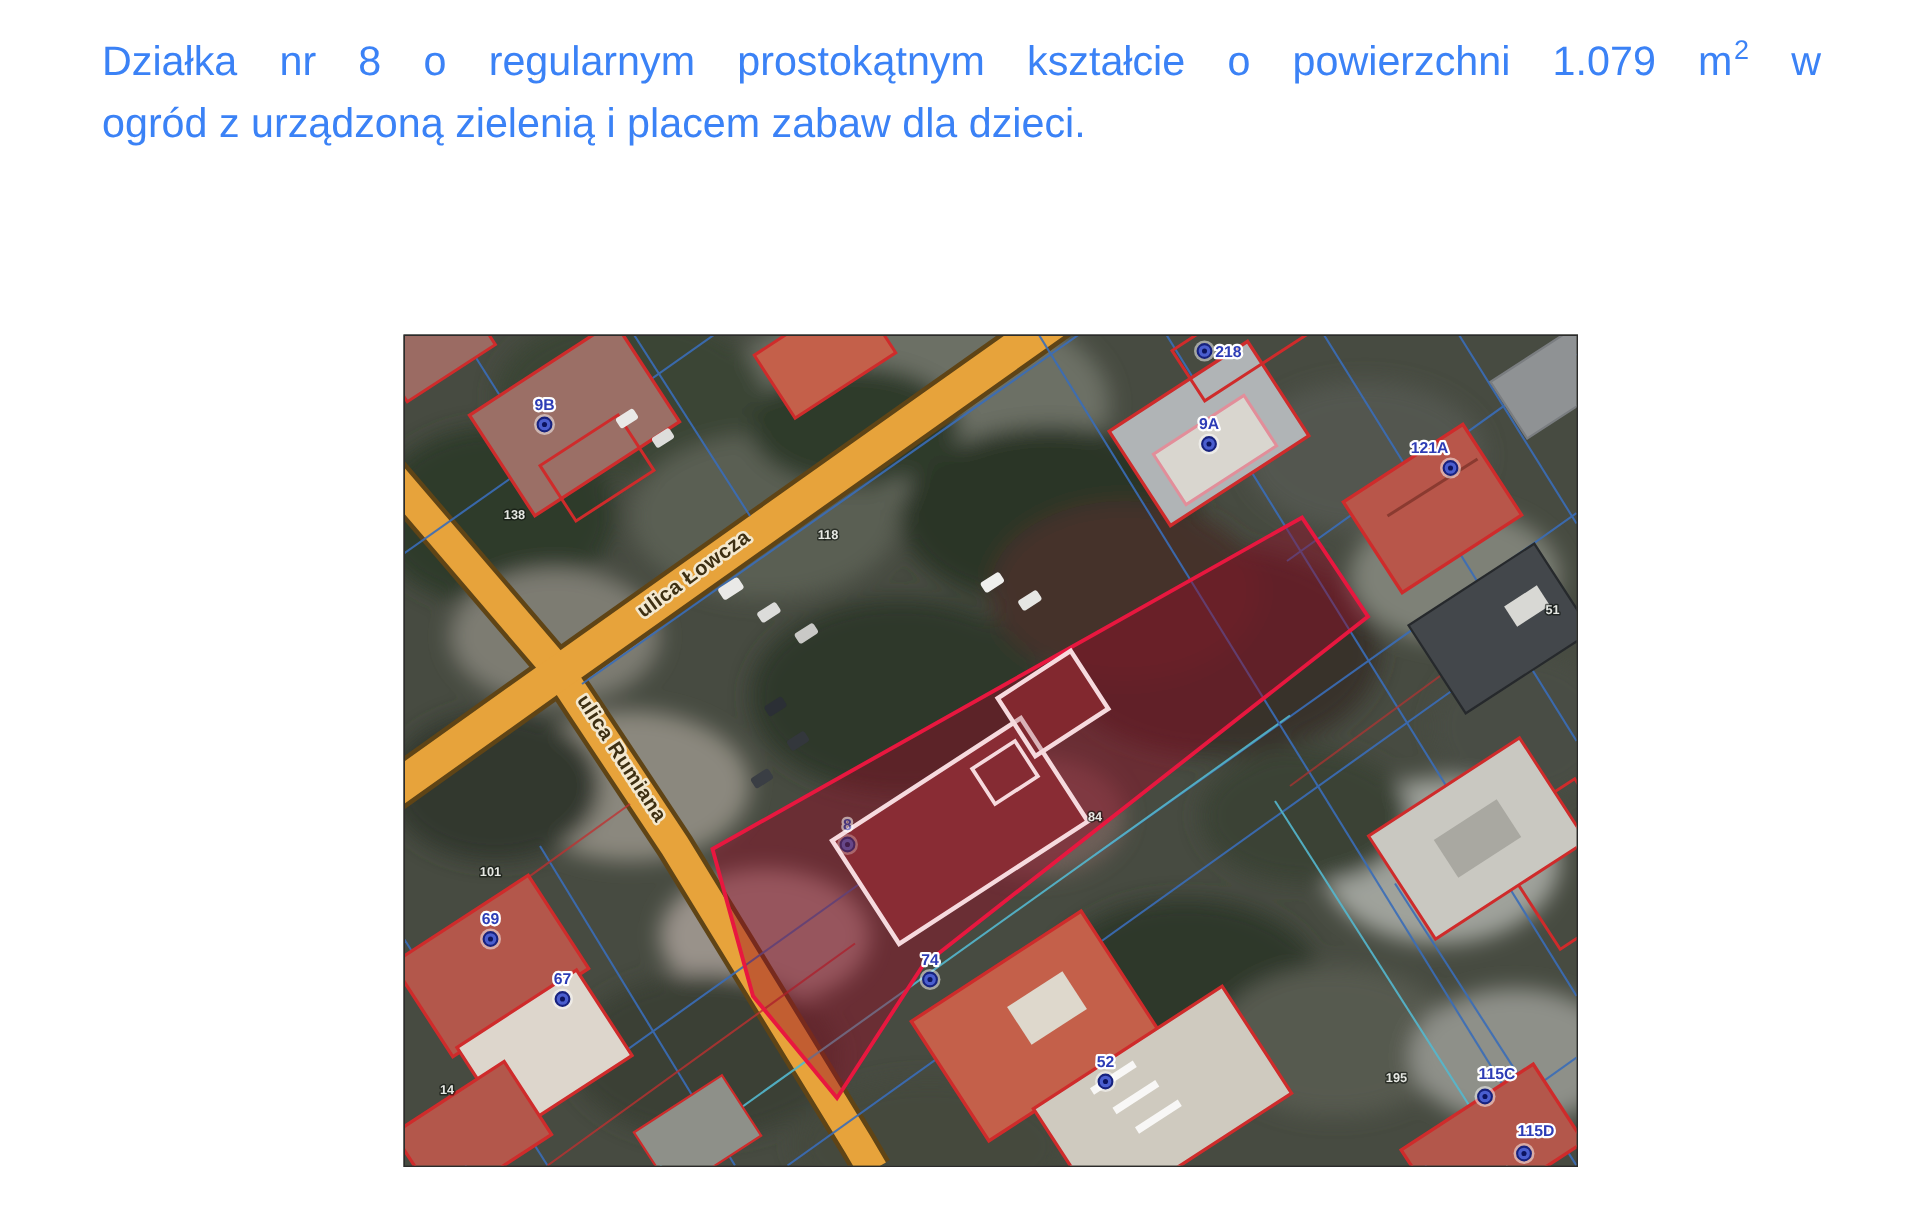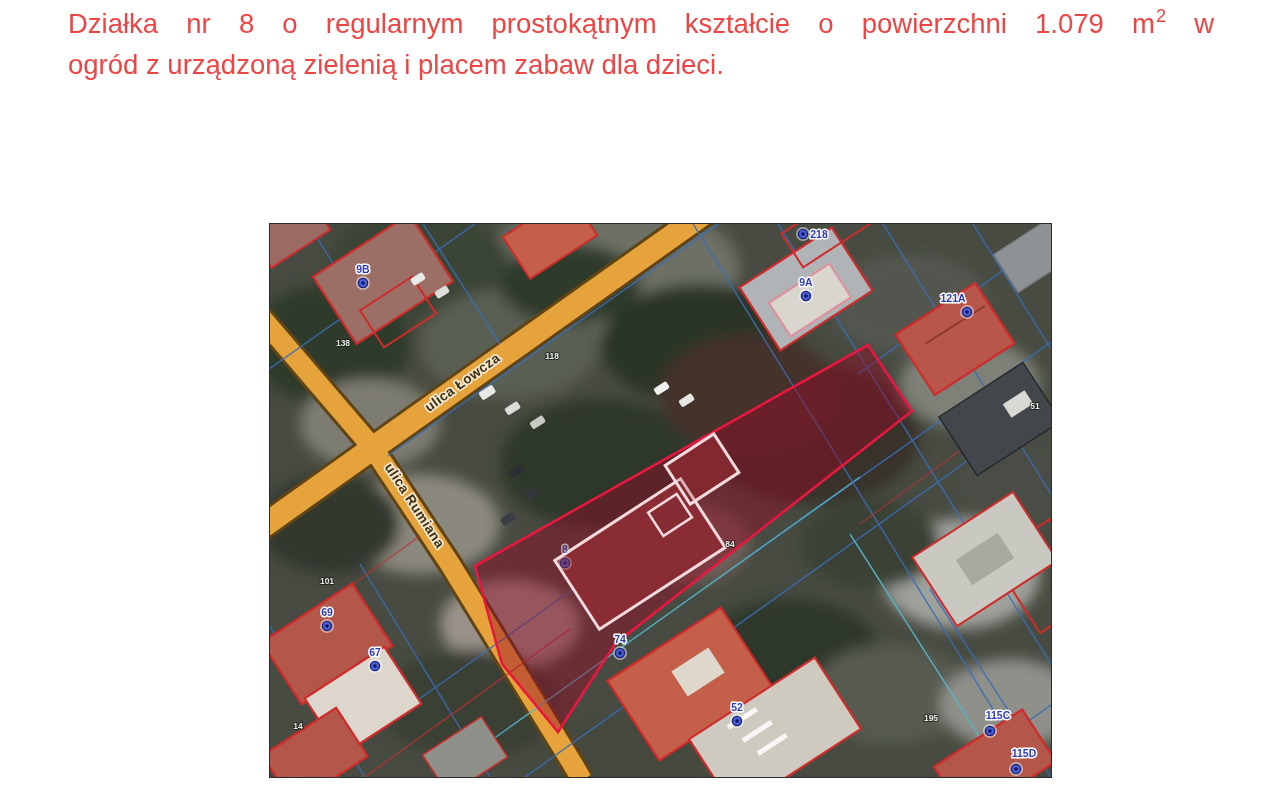--- a/index.html
+++ b/index.html
@@ -2,22 +2,22 @@
 <html><head>
 <meta charset="utf-8">
 <style>
   html,body{margin:0;padding:0;}
   body{
     width:1280px;height:809px;position:relative;overflow:hidden;
     background:#ffffff;
     font-family:"Liberation Sans", sans-serif;
   }
   .para{
-    position:absolute;left:68px;top:5px;width:1146px;
-    font-size:27.5px;color:#ef4444;
+    position:absolute;left:68px;top:22px;width:1146px;
+    font-size:27.5px;color:#3b82f6;
   }
   .pline{
     line-height:38.2px;
     text-align:justify;
     text-align-last:justify;
     white-space:normal;
   }
   .pline.last{text-align:center;text-align-last:left;}
   .sup{font-size:18px;position:relative;top:-11px;margin-left:1px;}
   .map-wrap{

